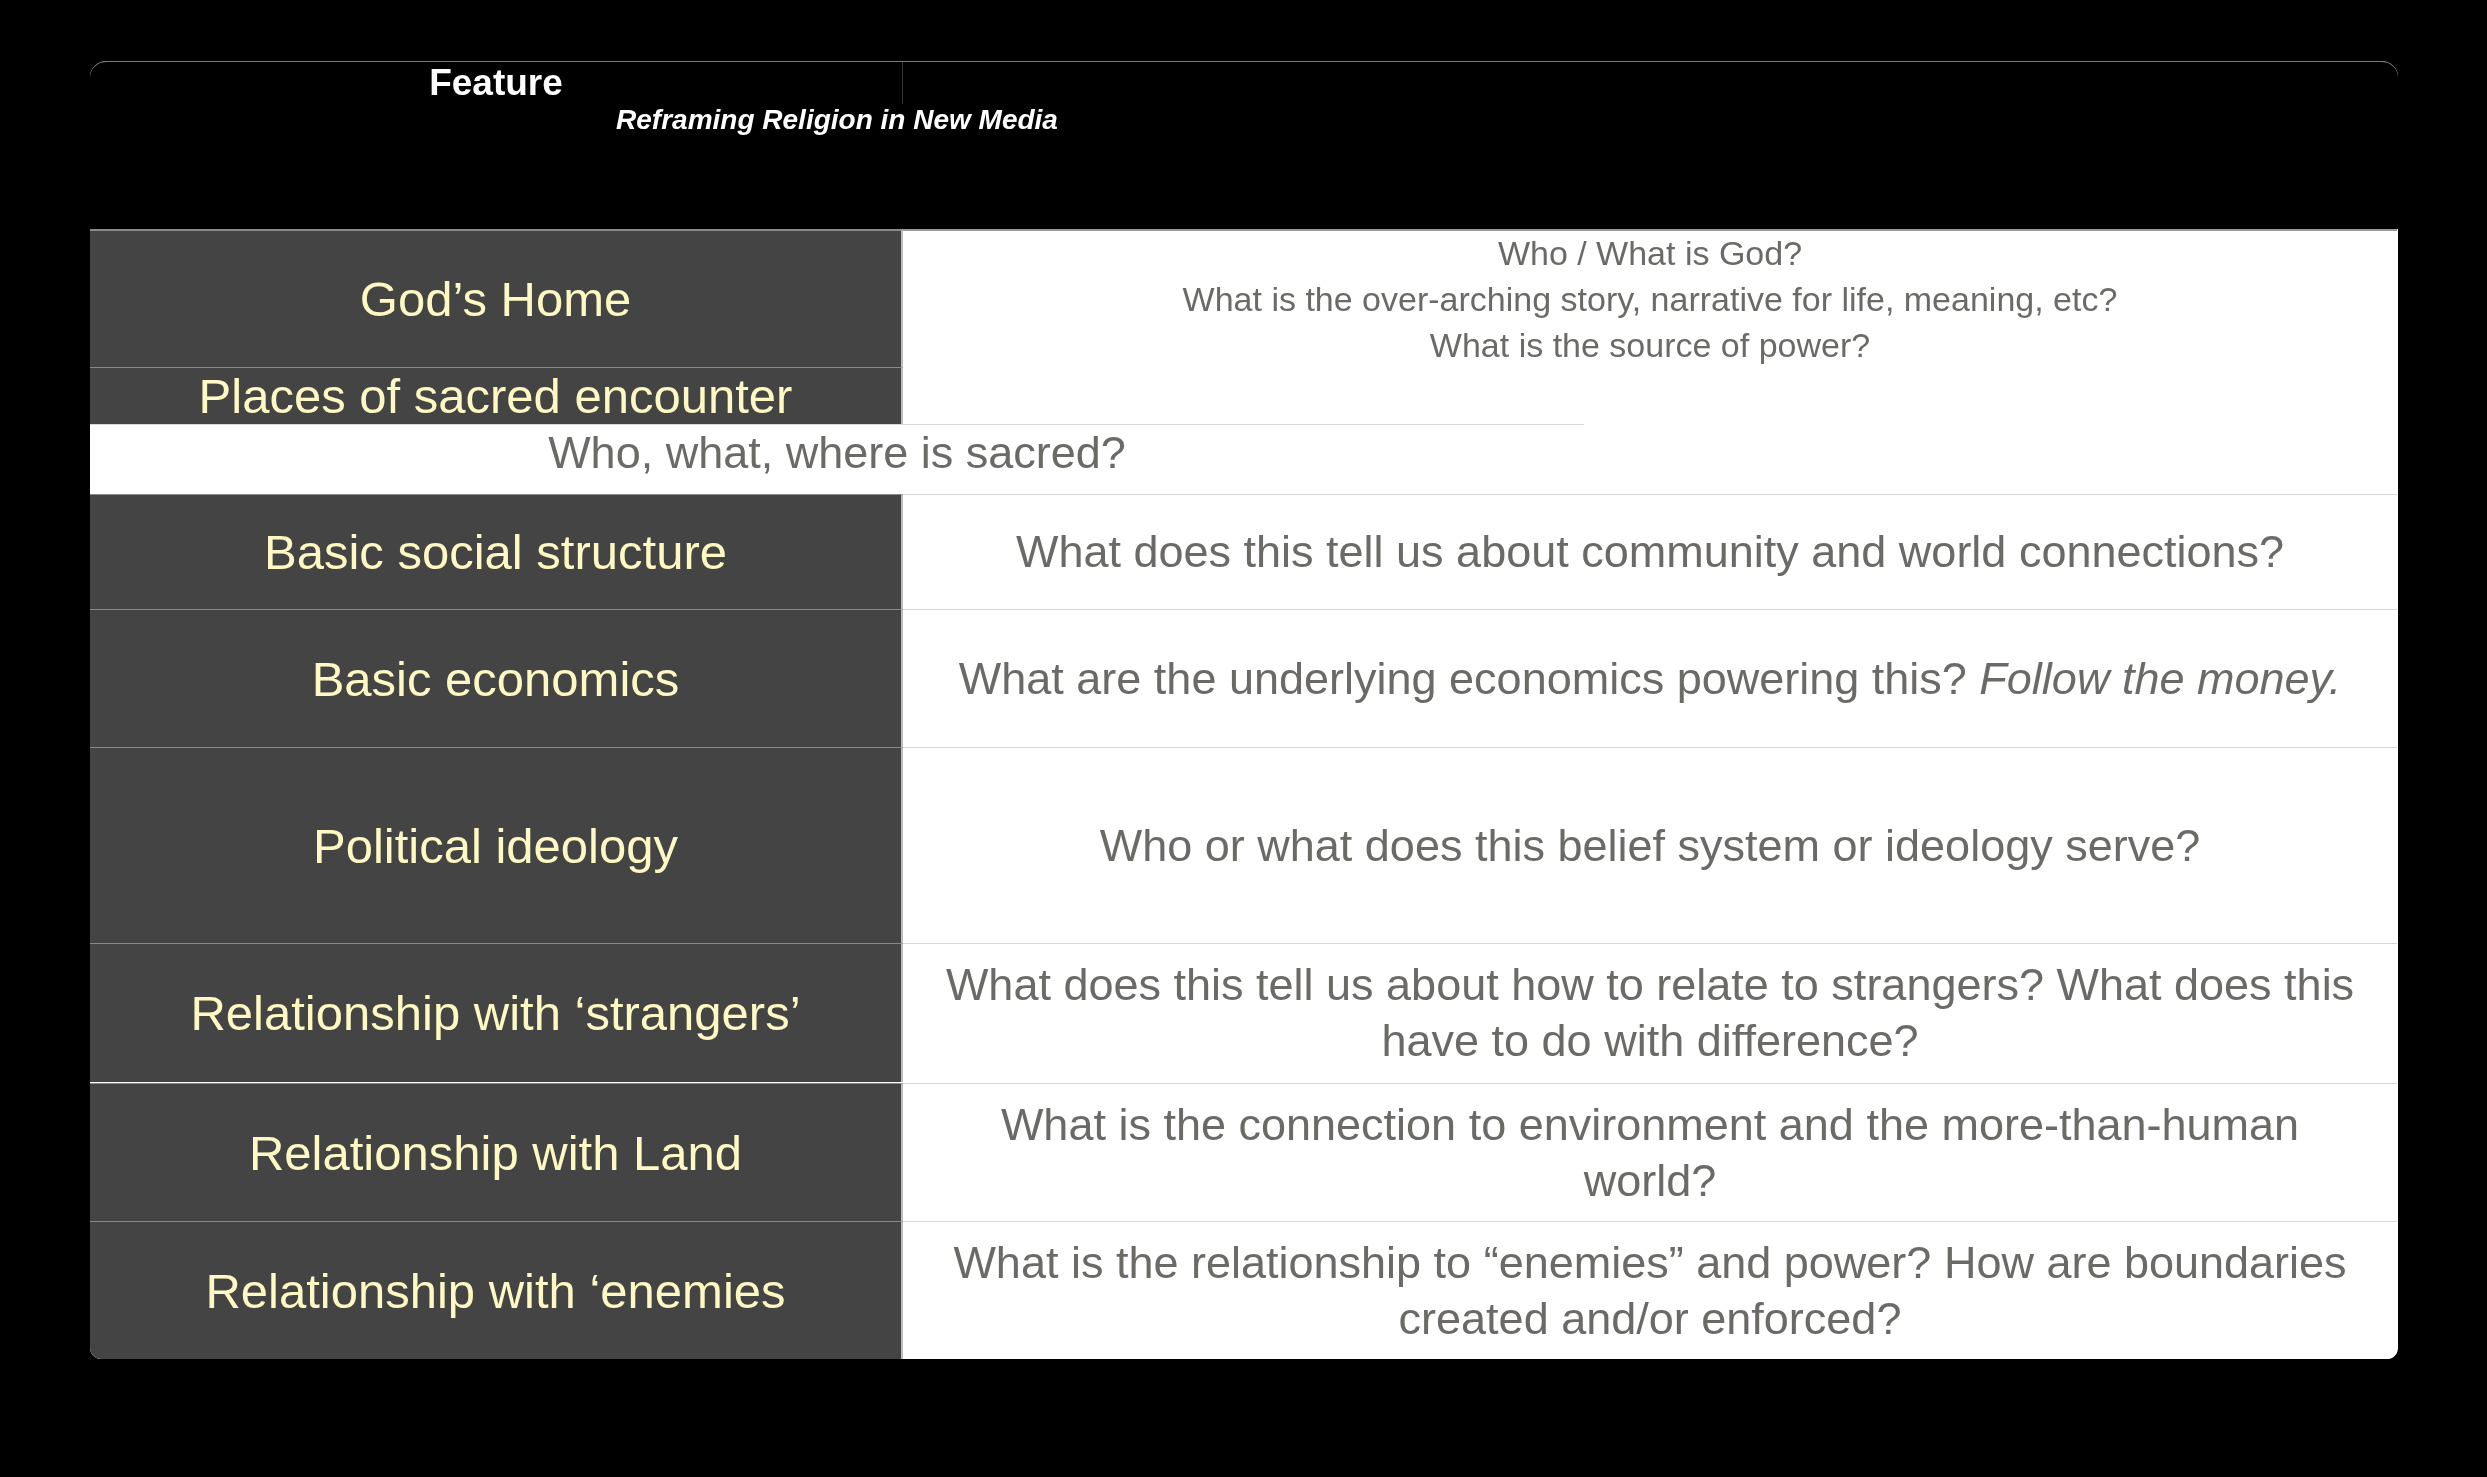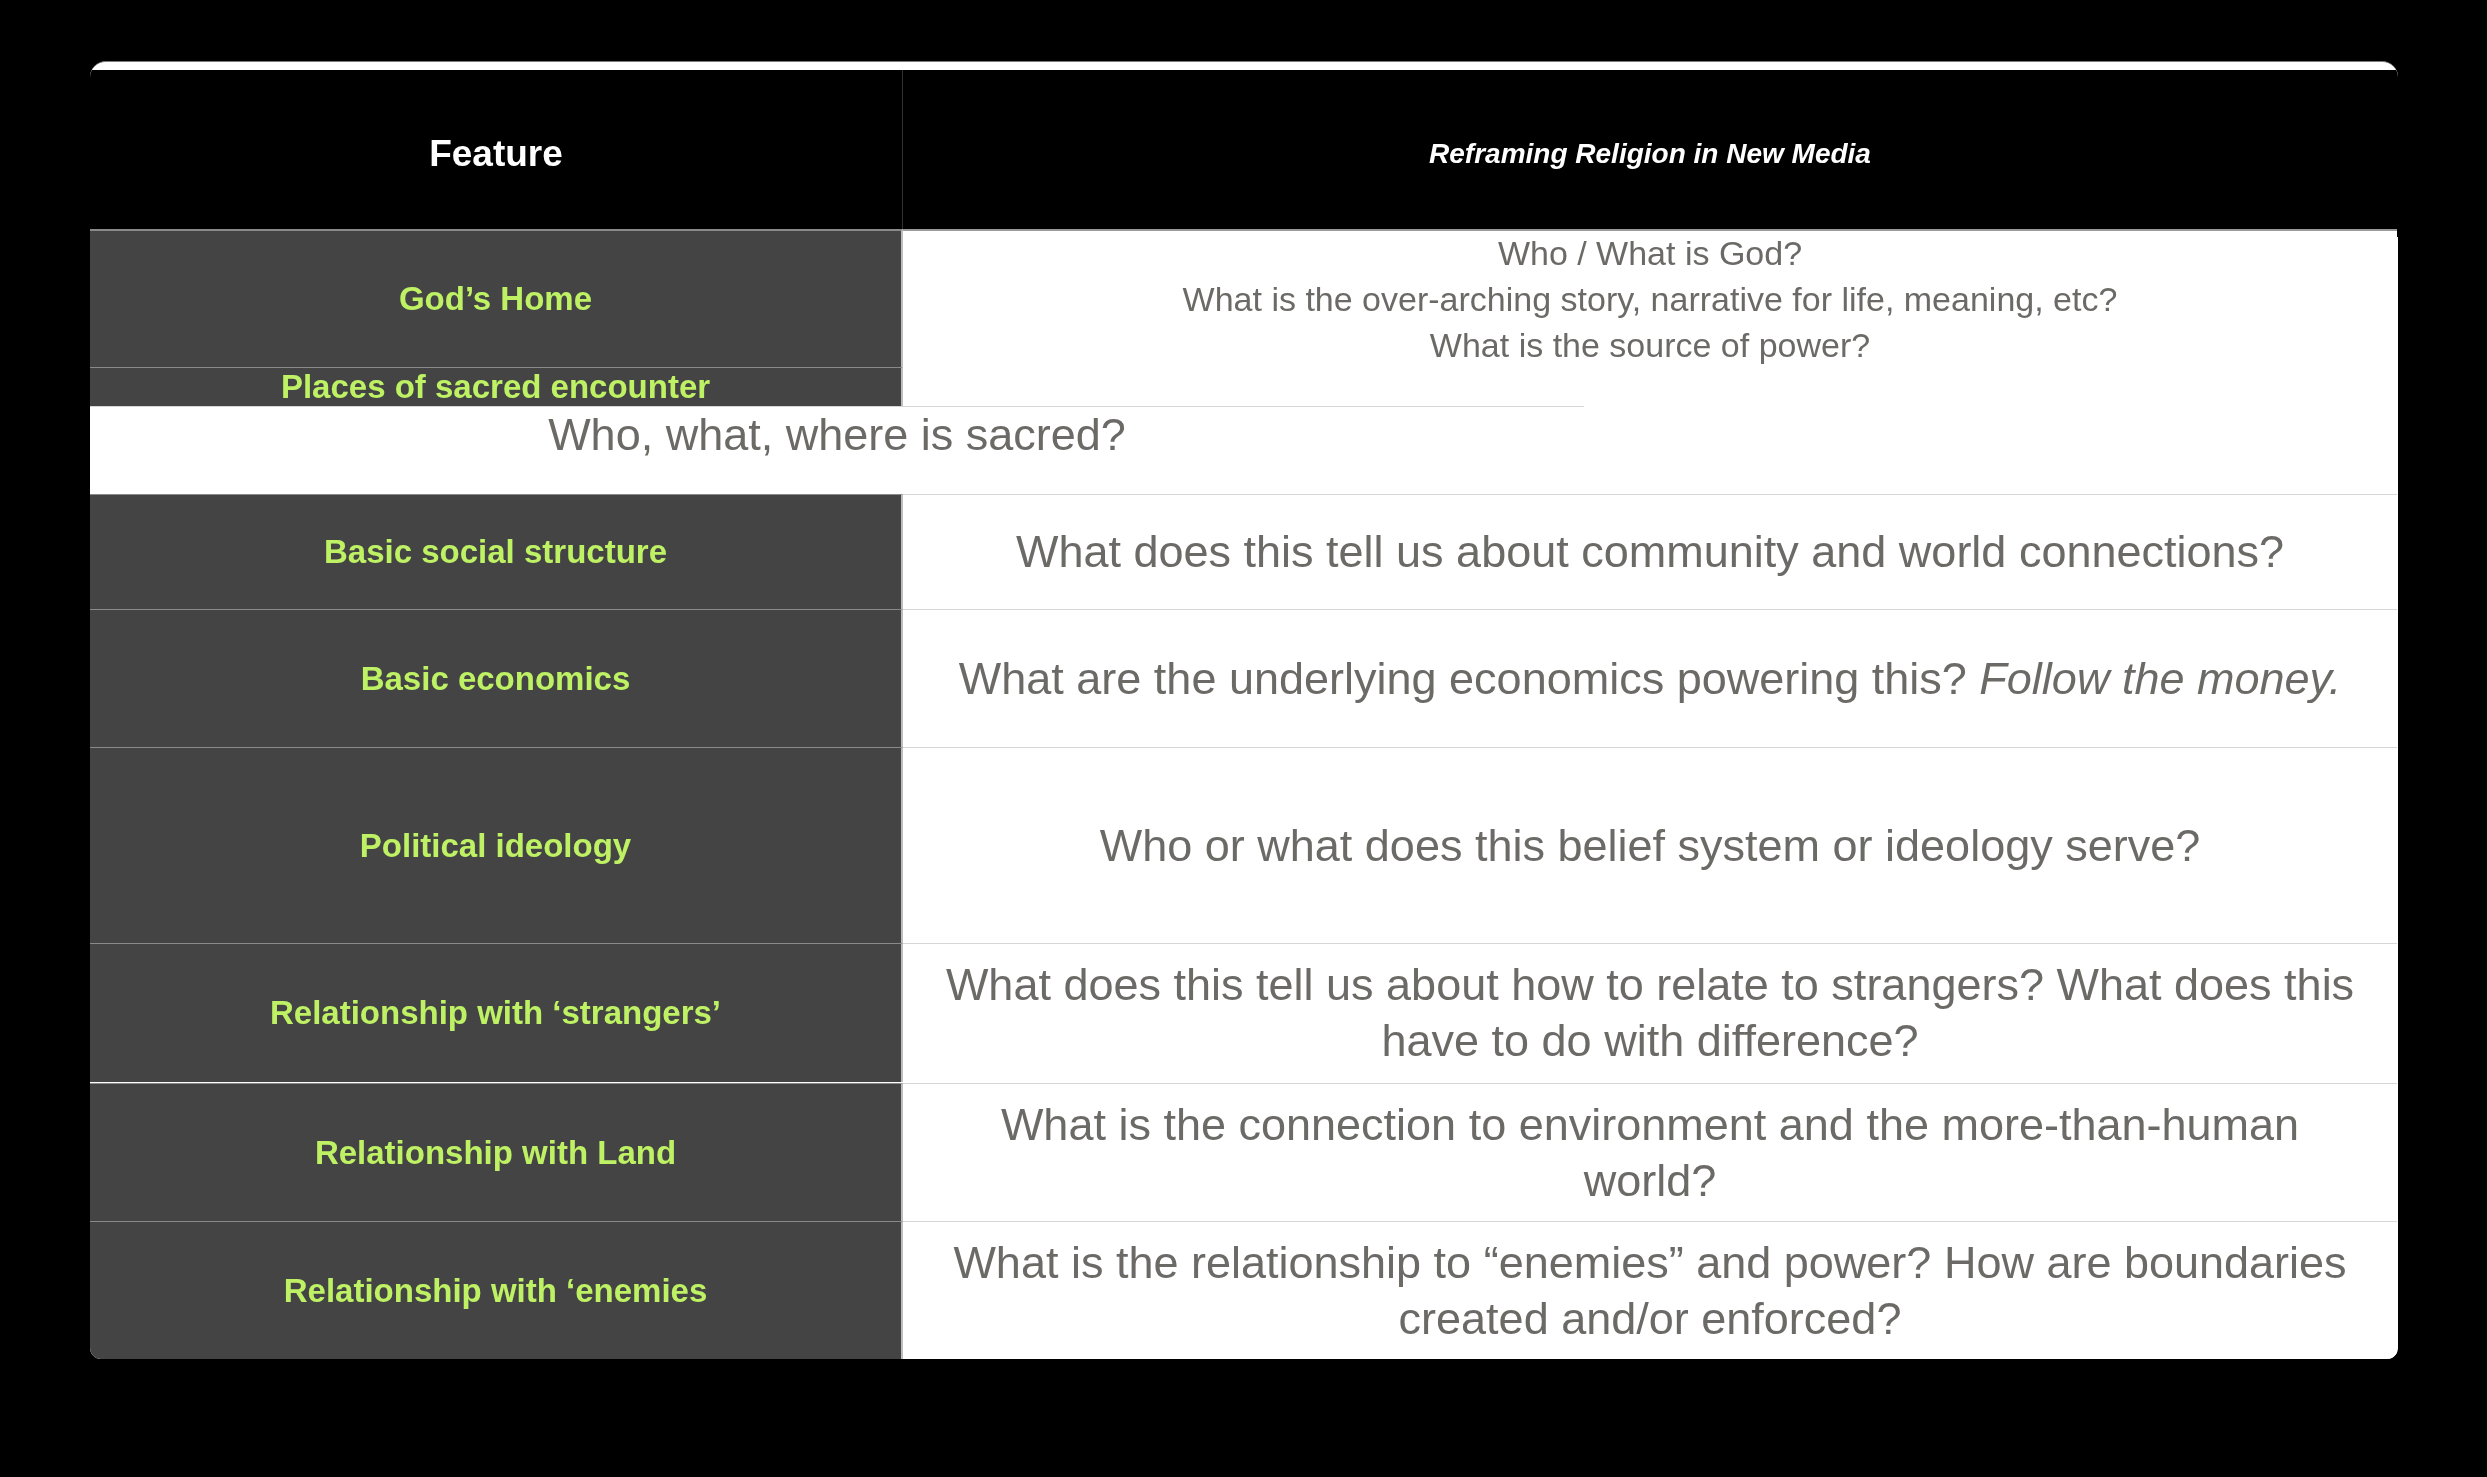--- a/index.html
+++ b/index.html
@@ -5,24 +5,24 @@
   html, body { margin:0; padding:0; }
   body { width:2487px; height:1478px; background:#000; position:relative; overflow:hidden;
          font-family:"Liberation Sans", sans-serif; }
   .table { position:absolute; left:90px; top:61px; width:2308px; height:1298px;
            border-radius:16px 16px 11.2px 11.2px; overflow:hidden; background:#fff;
            border-top:1.6px solid #7a7a7a; box-sizing:border-box; }
   .row { display:flex; position:absolute; left:0; width:2308px; }
   .cell { display:flex; align-items:center; justify-content:center; text-align:center; box-sizing:border-box; }
   .c1 { width:813px; }
   .c2 { width:1494px; }
-  .header { top:8px; height:167px; background:#000; }
+  .header { top:0; height:167px; background:#000;flex-direction:column; }
   .header .c1 { border-right:1.6px solid #333; color:#fff; font-weight:bold; font-size:37px; }
   .header .c2 { color:#ffffff; font-weight:bold; font-style:italic; font-size:28px; }
-  .body-row .c1 { background:#444444; color:#bef264; font-size:33px; border-right:2.4px solid #bdbdbd; border-top:1.6px solid #8a8a8a;font-weight:bold; }
+  .body-row .c1 { background:#444444; color:#fef9c3; font-size:49px; border-right:2.4px solid #bdbdbd; border-top:1.6px solid #8a8a8a; }
   .body-row .c2 { background:#fff; color:#6b6a66; font-size:45px; line-height:56px; border-top:1.6px solid #d6d6d6; padding:0 4.8px; }
   .body-row.first .c1 { border-top:2.4px solid #8a8a8a; }
   .body-row.first .c2 { border-top:2.4px solid #9a9a9a; font-size:34px; line-height:46px; }
   .em { font-style:italic; }
 </style>
 </head>
 <body>
 
 <div class="table">
   <div class="row header">

